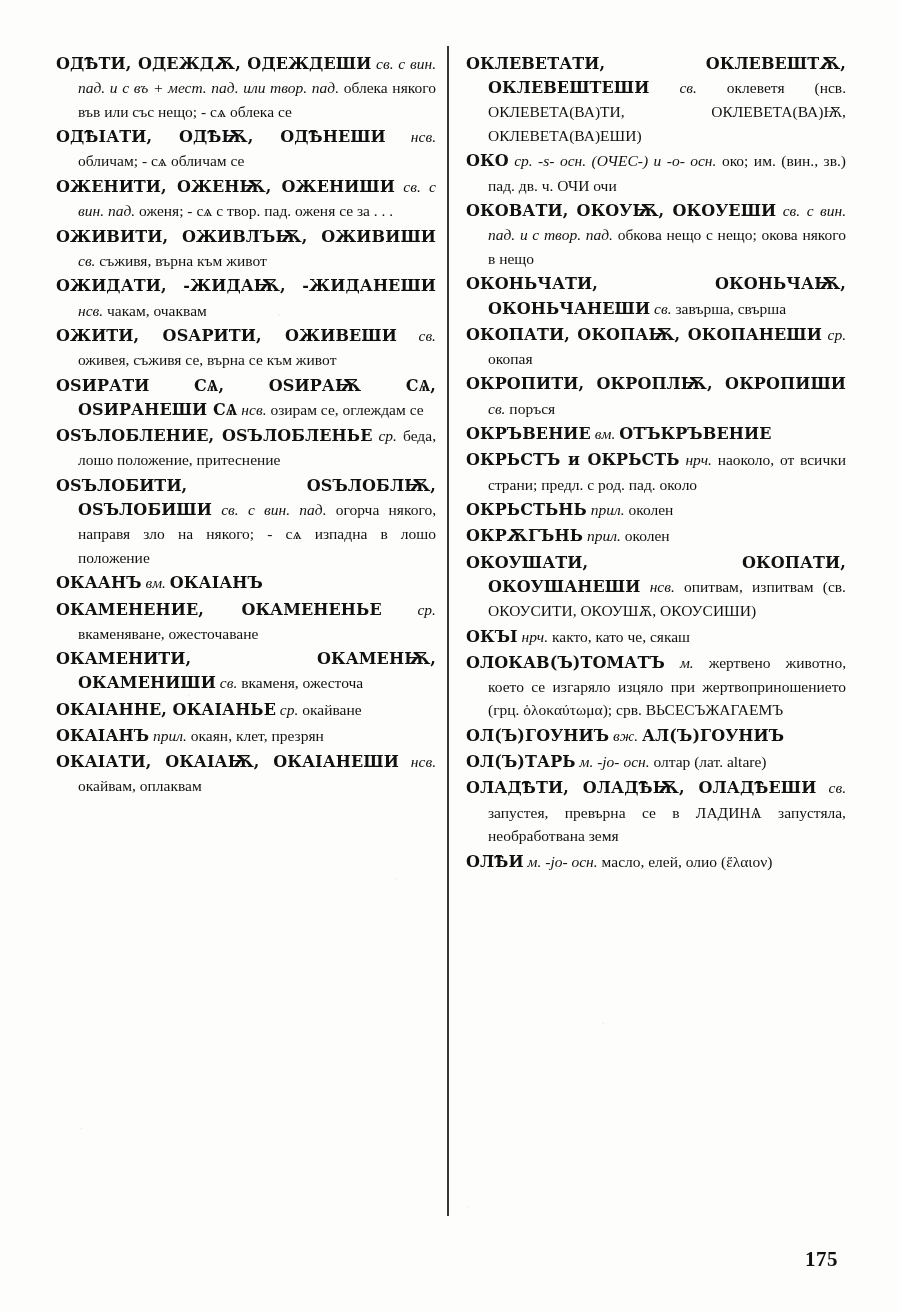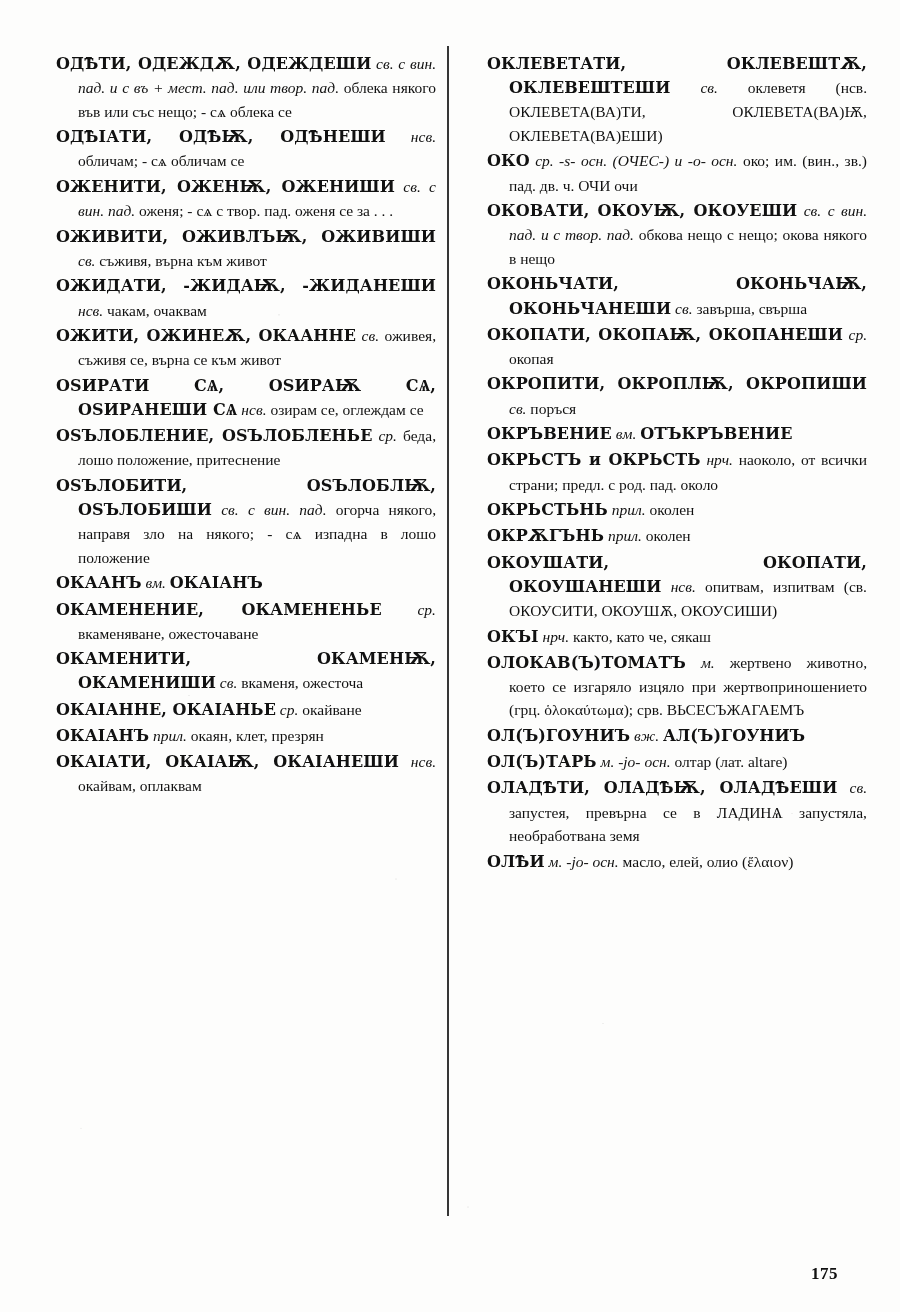--- a/index.html
+++ b/index.html
@@ -35,21 +35,21 @@
       radial-gradient(circle at 9% 86%, rgba(0,0,0,.13) 0 .6px, transparent 1px),
       radial-gradient(circle at 52% 92%, rgba(0,0,0,.14) 0 .6px, transparent 1px);
   }
 
   .column {
     position: absolute;
     top: 52px;
     width: 380px;
   }
   #col-left  { left: 56px; }
-  #col-right { left: 487px; }
+  #col-right { left: 466px; }
 
   .divider {
     position: absolute;
     left: 447px;
     top: 46px;
     width: 2px;
     height: 1170px;
     background: #1a1a1a;
     opacity: .88;
   }
@@ -79,24 +79,24 @@
   .gr {
     font-style: italic;
     font-weight: normal;
   }
   
   .gl { font-weight: normal; font-style: normal; }
 
   #folio {
     position: absolute;
     right: 62px;
-    bottom: 28px;
+    bottom: 40px;
     font-family: "Liberation Serif", "DejaVu Serif", serif;
     font-weight: bold;
-    font-size: 17px;
+    font-size: 21px;
     letter-spacing: .5px;
     color: #111;
   }
 </style>
 </head>
 <body>
 
 <div id="page">
 
   <div class="divider"></div>
@@ -106,21 +106,21 @@
     <p class="entry"><span class="hw">ОДѢТИ, ОДЕЖДѪ, ОДЕЖДЕШИ</span> <span class="gr">св. с вин. пад. и с въ + мест. пад. или твор. пад.</span> <span class="gl">облека някого във или със нещо; - сѧ облека се</span></p>
 
     <p class="entry"><span class="hw">ОДѢІАТИ, ОДѢѬ, ОДѢНЕШИ</span> <span class="gr">нсв.</span> <span class="gl">обличам; - сѧ обличам се</span></p>
 
     <p class="entry"><span class="hw">ОЖЕНИТИ, ОЖЕНѬ, ОЖЕНИШИ</span> <span class="gr">св. с вин. пад.</span> <span class="gl">оженя; - сѧ с твор. пад. оженя се за . . .</span></p>
 
     <p class="entry"><span class="hw">ОЖИВИТИ, ОЖИВЛЪѬ, ОЖИВИШИ</span> <span class="gr">св.</span> <span class="gl">съживя, върна към живот</span></p>
 
     <p class="entry"><span class="hw">ОЖИДАТИ, -ЖИДАѬ, -ЖИДАНЕШИ</span> <span class="gr">нсв.</span> <span class="gl">чакам, очаквам</span></p>
 
-    <p class="entry"><span class="hw">ОЖИТИ, ОЖИНЕѪ, ОКААННЕ</span> <span class="gr">св.</span> <span class="gl">оживея, съживя се, върна се към живот</span></p>
+    <p class="entry"><span class="hw">ОЖИТИ, ОЅАРИТИ, ОЖИВЕШИ</span> <span class="gr">св.</span> <span class="gl">оживея, съживя се, върна се към живот</span></p>
 
 
     <p class="entry"><span class="hw">ОЅИРАТИ СѦ, ОЅИРАѬ СѦ, ОЅИРАНЕШИ СѦ</span> <span class="gr">нсв.</span> <span class="gl">озирам се, оглеждам се</span></p>
 
     <p class="entry"><span class="hw">ОЅЪЛОБЛЕНИЕ, ОЅЪЛОБЛЕНЬЕ</span> <span class="gr">ср.</span> <span class="gl">беда, лошо положение, притеснение</span></p>
 
     <p class="entry"><span class="hw">ОЅЪЛОБИТИ, ОЅЪЛОБЛѬ, ОЅЪЛОБИШИ</span> <span class="gr">св. с вин. пад.</span> <span class="gl">огорча някого, направя зло на някого; - сѧ изпадна в лошо положение</span></p>
 
 
     <p class="entry"><span class="hw">ОКААНЪ</span> <span class="gr">вм.</span> <span class="hw">ОКАІАНЪ</span></p>

